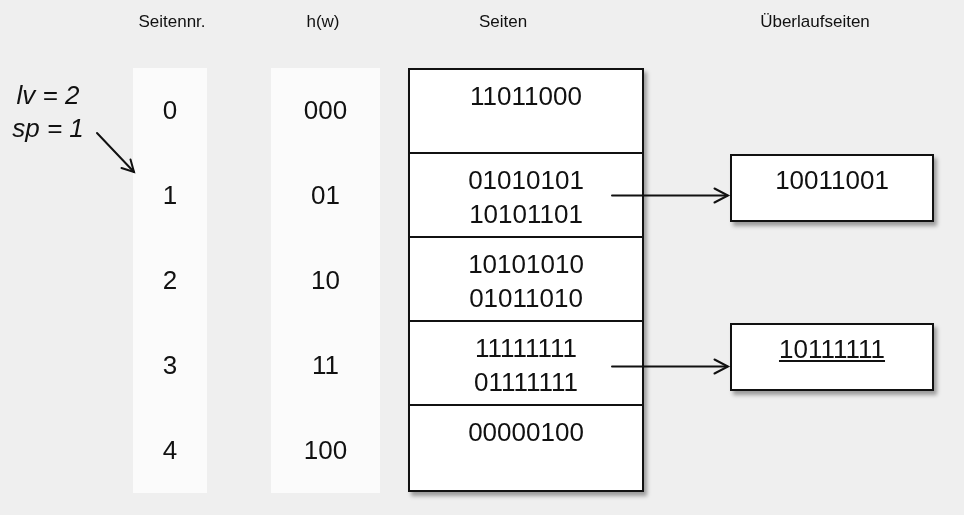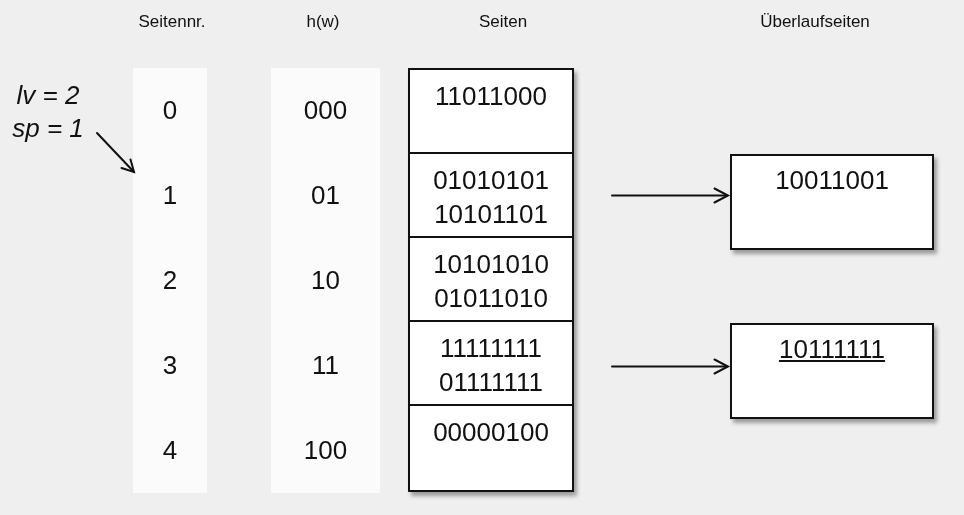--- a/index.html
+++ b/index.html
@@ -55,21 +55,21 @@
     display: flex;
     align-items: center;
     justify-content: center;
     font-size: 26px;
   }
 
   .pages-box {
     position: absolute;
     left: 408px;
     top: 68px;
-    width: 166px;
+    width: 236px;
     height: 424px;
     box-sizing: border-box;
     background: #ffffff;
     border: 2px solid #111111;
     box-shadow: 3px 4px 4px rgba(0,0,0,0.35);
     display: flex;
     flex-direction: column;
   }
   .page-cell {
     box-sizing: border-box;
@@ -79,21 +79,21 @@
     text-align: center;
     font-size: 26px;
     line-height: 34px;
   }
   .page-cell:last-child { border-bottom: none; }
 
   .overflow-box {
     position: absolute;
     left: 730px;
     width: 204px;
-    height: 96px;
+    height: 68px;
     box-sizing: border-box;
     background: #ffffff;
     border: 2px solid #111111;
     box-shadow: 3px 4px 4px rgba(0,0,0,0.35);
     text-align: center;
     font-size: 26px;
     line-height: 34px;
     padding-top: 7px;
   }
   .overflow-box-1 { top: 154px; }

